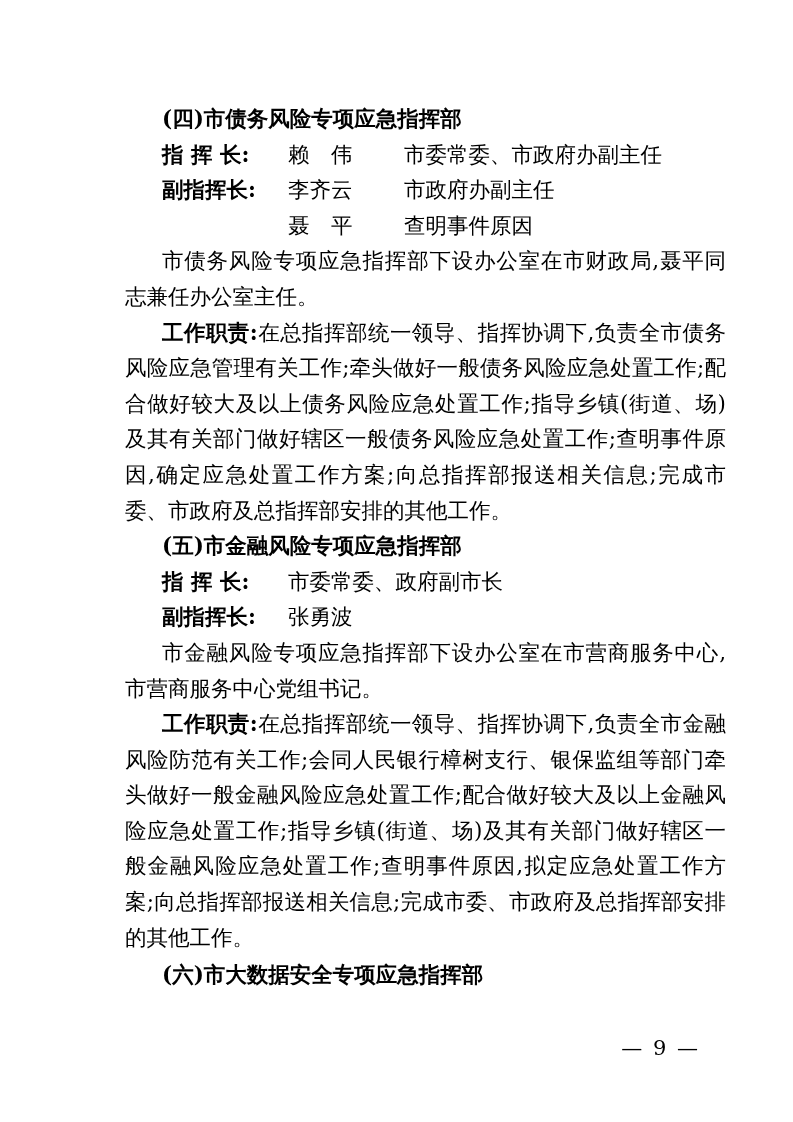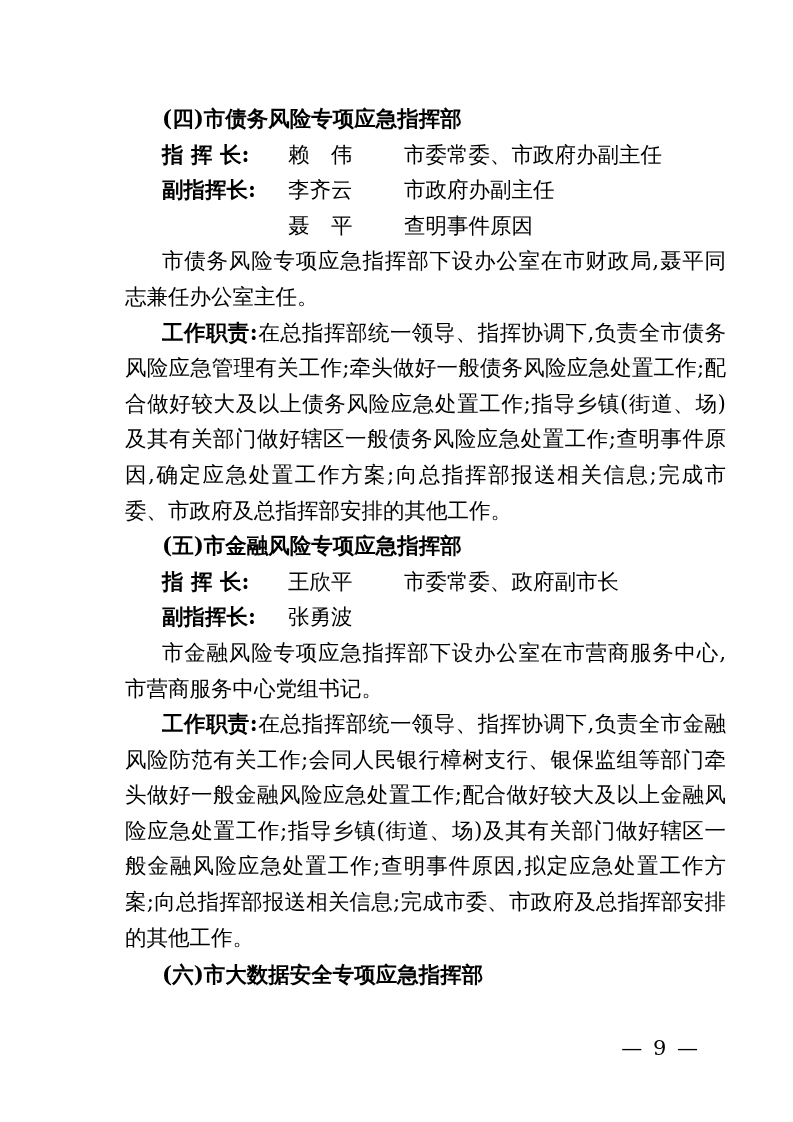--- a/index.html
+++ b/index.html
@@ -96,21 +96,20 @@
     </div>
 
     <p class="para">市债务风险专项应急指挥部下设办公室在市财政局,聂平同志兼任办公室主任。</p>
 
     <p class="para"><span class="bold">工作职责:</span><span>在总指挥部统一领导、指挥协调下,负责全市债务风险应急管理有关工作;牵头做好一般债务风险应急处置工作;配合做好较大及以上债务风险应急处置工作;指导乡镇(街道、场)及其有关部门做好辖区一般债务风险应急处置工作;查明事件原因,确定应急处置工作方案;向总指挥部报送相关信息;完成市委、市政府及总指挥部安排的其他工作。</span></p>
 
     <div class="heading">(五)市金融风险专项应急指挥部</div>
 
     <div class="role-row">
       <span class="role-label">指 挥 长:</span>
-      <span class="role-name">王欣平</span>
       <span class="role-title">市委常委、政府副市长</span>
     </div>
     <div class="role-row">
       <span class="role-label">副指挥长:</span>
       <span class="role-name">张勇波</span>
     </div>
 
     <p class="para">市金融风险专项应急指挥部下设办公室在市营商服务中心,市营商服务中心党组书记。</p>
 
     <p class="para"><span class="bold">工作职责:</span><span>在总指挥部统一领导、指挥协调下,负责全市金融风险防范有关工作;会同人民银行樟树支行、银保监组等部门牵头做好一般金融风险应急处置工作;配合做好较大及以上金融风险应急处置工作;指导乡镇(街道、场)及其有关部门做好辖区一般金融风险应急处置工作;查明事件原因,拟定应急处置工作方案;向总指挥部报送相关信息;完成市委、市政府及总指挥部安排的其他工作。</span></p>

